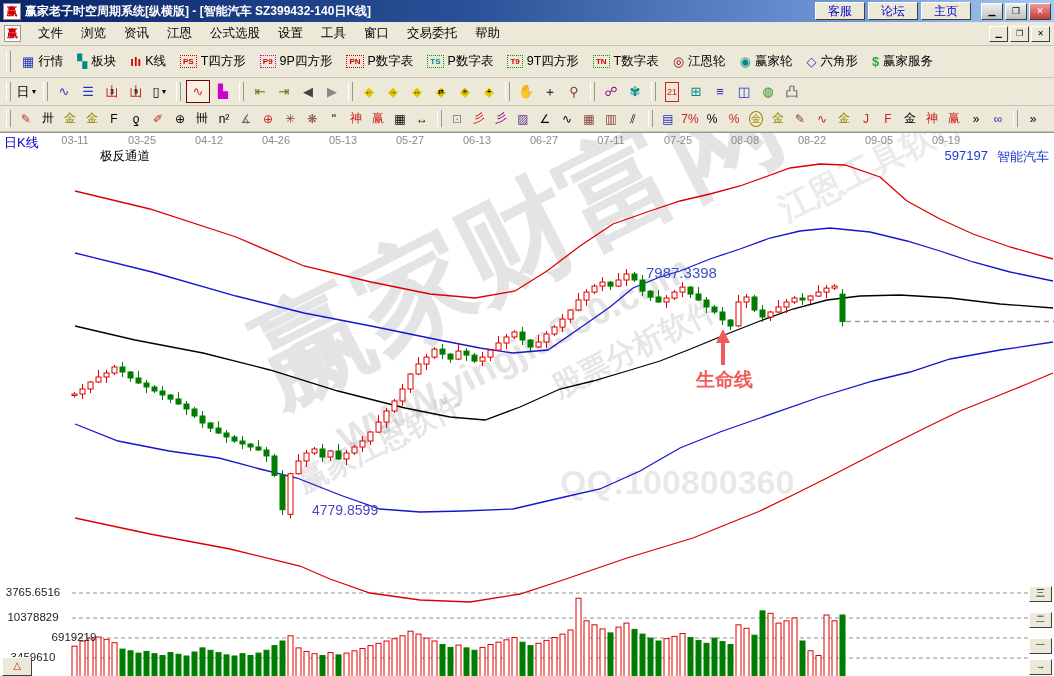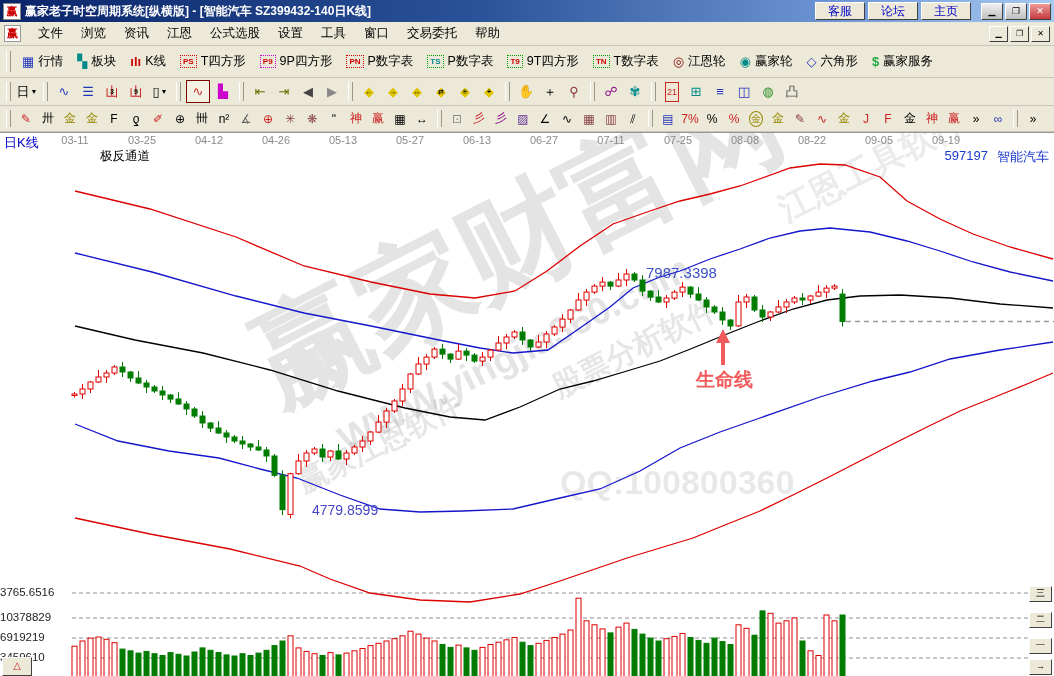--- a/index.html
+++ b/index.html
@@ -45,21 +45,21 @@
   .tool-btn .ov{position:absolute;font-size:7px;color:#000;font-weight:bold;}
   .tool-btn .dd{font-size:7px;color:#000;margin-left:1px;}
   #toolbar-draw .tool-btn{width:20px;height:19px;font-size:12px;}
   .round{border:1px solid;border-radius:50%;padding:0 1px;font-size:10px;}
   .chart{position:relative;height:544px;background:#fff;overflow:hidden;border-top:1px solid #9a968e;}
   .wm{position:absolute;white-space:nowrap;pointer-events:none;font-weight:bold;z-index:0;}
   #chart-svg{position:absolute;left:0;top:0;z-index:1;}
   .kperiod{position:absolute;left:4px;top:1px;color:#0000cc;font-size:13px;z-index:2;}
   .ind-row{position:absolute;left:100px;top:15px;display:flex;gap:15px;font-size:12.5px;z-index:2;}
   .symbol{position:absolute;right:5px;top:15px;color:#1e3ccc;font-size:13px;z-index:2;display:flex;gap:9px;}
-  .axis-label{position:absolute;left:0;width:66px;text-align:left;font-size:11.5px;color:#222;z-index:2;}
+  .axis-label{position:absolute;left:0;width:66px;text-align:center;font-size:11.5px;color:#222;z-index:2;}
   .pane-btn{position:absolute;right:2px;width:21px;height:14px;background:#ece9d8;
        border-top:1px solid #fff;border-left:1px solid #fff;border-right:1px solid #404040;
        border-bottom:1px solid #404040;font-size:9px;line-height:13px;text-align:center;z-index:3;}
   .tri-btn{position:absolute;left:2px;top:524px;width:28px;height:17px;background:#ece9d8;
        border-top:1px solid #fff;border-left:1px solid #fff;border-right:1px solid #404040;
        border-bottom:1px solid #404040;color:#cc2222;font-size:10px;line-height:15px;text-align:center;z-index:3;}
 </style>
 </head>
 <body>
 
@@ -743,21 +743,21 @@
   <div class="ind-row">
     <span style="color:#000;">极反通道</span>
   </div>
   <div class="symbol">
     <span>597197</span>
     <span>智能汽车</span>
   </div>
   <div id="axis-labels">
       <div class="axis-label" style="top: 453px;">3765.6516</div>
       <div class="axis-label" style="top: 478px;">10378829</div>
-      <div class="axis-label" style="top: 498px;">6919219</div>
+      <div class="axis-label" style="top: 498px; margin-left: 41px;">6919219</div>
       <div class="axis-label" style="top: 518px;">3459610</div>
     </div>
   <div id="pane-btns">
       <div class="pane-btn" style="top: 453px;">三</div>
       <div class="pane-btn" style="top: 479px;">二</div>
       <div class="pane-btn" style="top: 505px;">一</div>
       <div class="pane-btn" style="top: 526px;">→</div>
     </div>
   <div class="tri-btn">△</div>
 </div>

